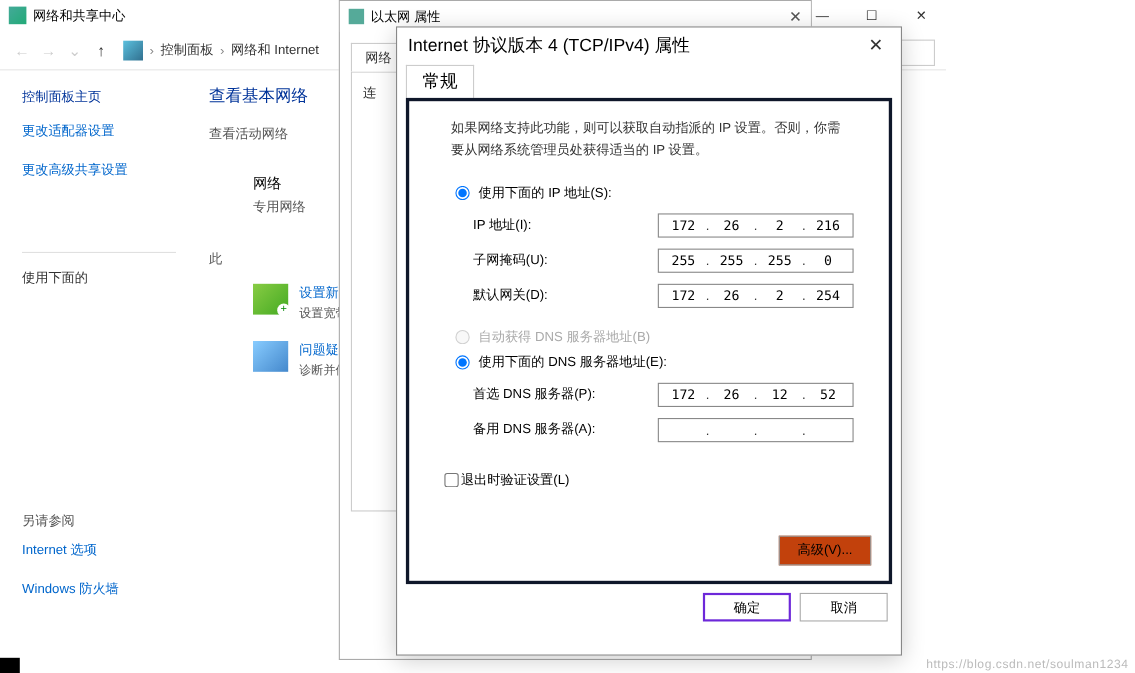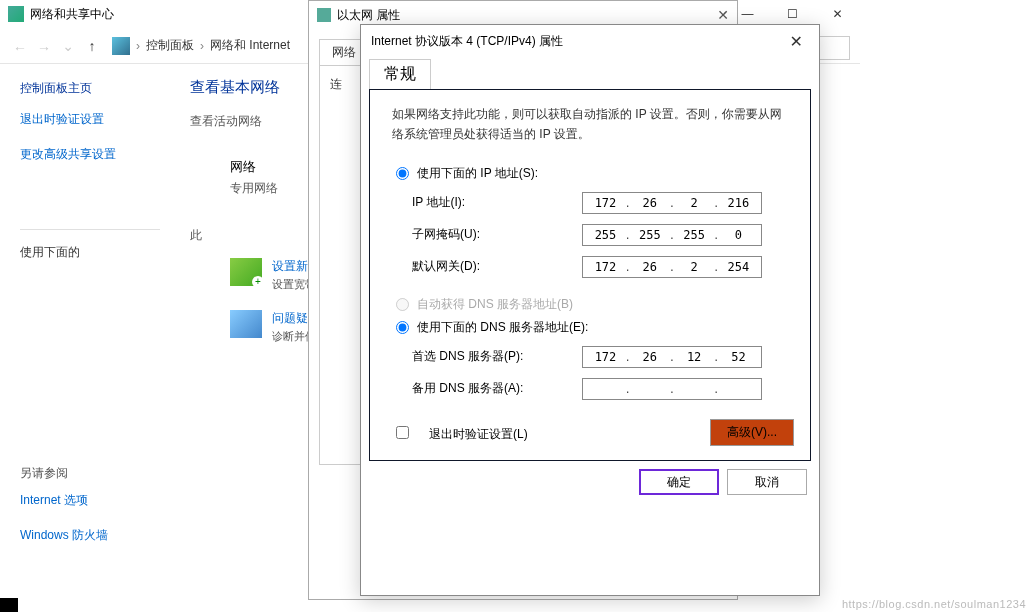--- a/index.html
+++ b/index.html
@@ -48,36 +48,36 @@
 .eth-titlebar .icon { width:14px; height:14px; margin-right:6px; background:#5a9; }
 .eth-close { margin-left:auto; font-size:14px; color:#555; }
 .eth-body { padding:6px 10px; color:#333; }
 .eth-tab-strip { display:flex; margin-top:4px; }
 .eth-tab { border:1px solid #ccc; border-bottom:none; padding:4px 12px; background:#fff; }
 .eth-panel { border:1px solid #ccc; padding:10px; min-height:400px; }
 
 
 .ipv4-dialog { position:absolute; top:24px; left:360px; width:460px; height:572px; background:#fff; border:1px solid #888; box-shadow:0 4px 20px rgba(0,0,0,.2); z-index:10; }
 .ipv4-titlebar { height:32px; display:flex; align-items:center; padding:0 10px; }
-.ipv4-title { font-size:12px; }
+.ipv4-title { font-size:16px; }
 .ipv4-close { margin-left:auto; font-size:16px; color:#333; cursor:pointer; padding:0 6px; }
 .ipv4-tabs { display:flex; padding:0 8px; margin-top:2px; }
 .ipv4-tab { border:1px solid #ccc; border-bottom:none; padding:4px 14px; background:#fff; font-size:16px; }
-.ipv4-panel { border:1px solid #0f172a; margin:0 8px 8px 8px; padding:14px 16px; height:372px; position:relative; }
+.ipv4-panel { border:3px solid #0f172a; margin:0 8px 8px 8px; padding:14px 32px; height:442px; position:relative; }
 .ipv4-desc { font-size:12px; color:#333; line-height:1.7; margin-bottom:20px; margin-left:6px; margin-right:6px; }
 .radio-row { display:flex; align-items:center; gap:8px; margin:6px 0 6px 10px; }
 .radio-row input[type=radio]{ width:13px; height:13px; }
 .radio-row.disabled { color:#aaa; }
 .field-block { border:0; margin:4px 0 18px 26px; }
 .field-row { display:flex; align-items:center; margin:10px 0; }
 .field-label { width:170px; font-size:12px; }
 .ip-input { width:180px; height:22px; border:1px solid #888; display:flex; align-items:center; justify-content:space-evenly; font-family:Consolas,monospace; font-size:12px; padding:0 2px; }
 .ip-input .oct { width:34px; text-align:center; border:none; outline:none; font-family:inherit; font-size:12px; }
 .ip-input .dot { color:#333; }
-.checkbox-row { display:flex; gap:20px; margin-top:26px; margin-left:10px; }
+.checkbox-row { display:flex; align-items:center; gap:2px; margin-top:26px; }
 .checkbox-row input { width:13px; height:13px; }
 .adv-btn { position:absolute; right:16px; bottom:14px; padding:4px 16px; border:1px solid #999; background:#c2410c; cursor:pointer; font-size:12px; }
 .ipv4-footer { display:flex; justify-content:flex-end; gap:8px; padding:0 12px 10px 0; }
 .ipv4-footer button { width:80px; height:26px; border:1px solid #0078d7; background:#fff; cursor:pointer; font-size:12px; }
 .ipv4-footer button.primary { border:2px solid #6d28d9; color:#000; }
 .ipv4-footer button.secondary { border:1px solid #aaa; }
 
 
 .taskbar-strip { position:absolute; bottom:0; left:0; width:18px; height:14px; background:#000; }
 .watermark { position:absolute; right:6px; bottom:2px; color:#bbb; font-size:11px; letter-spacing:.5px; }
@@ -114,21 +114,21 @@
     </div>
   </div>
   <div class="right-ctrls">
     <span class="chev">⌄</span>
     <div class="refr">⟳</div>
     <input class="search-box" placeholder="搜索控制面板" style="">
   </div>
   <div class="bg-body">
     <div class="bg-sidebar">
       <a class="hdr">控制面板主页</a>
-      <a>退出时验证设置</a>
+      <a>更改适配器设置</a>
       <a>更改高级共享设置</a>
       <div style="height:34px"></div>
       <div class="sep"></div>
       <a style="color:#333">使用下面的</a>
       <div class="footer-links">
         <div class="label">另请参阅</div>
         <a>Internet 选项</a>
         <a>Windows 防火墙</a>
       </div>
     </div>

